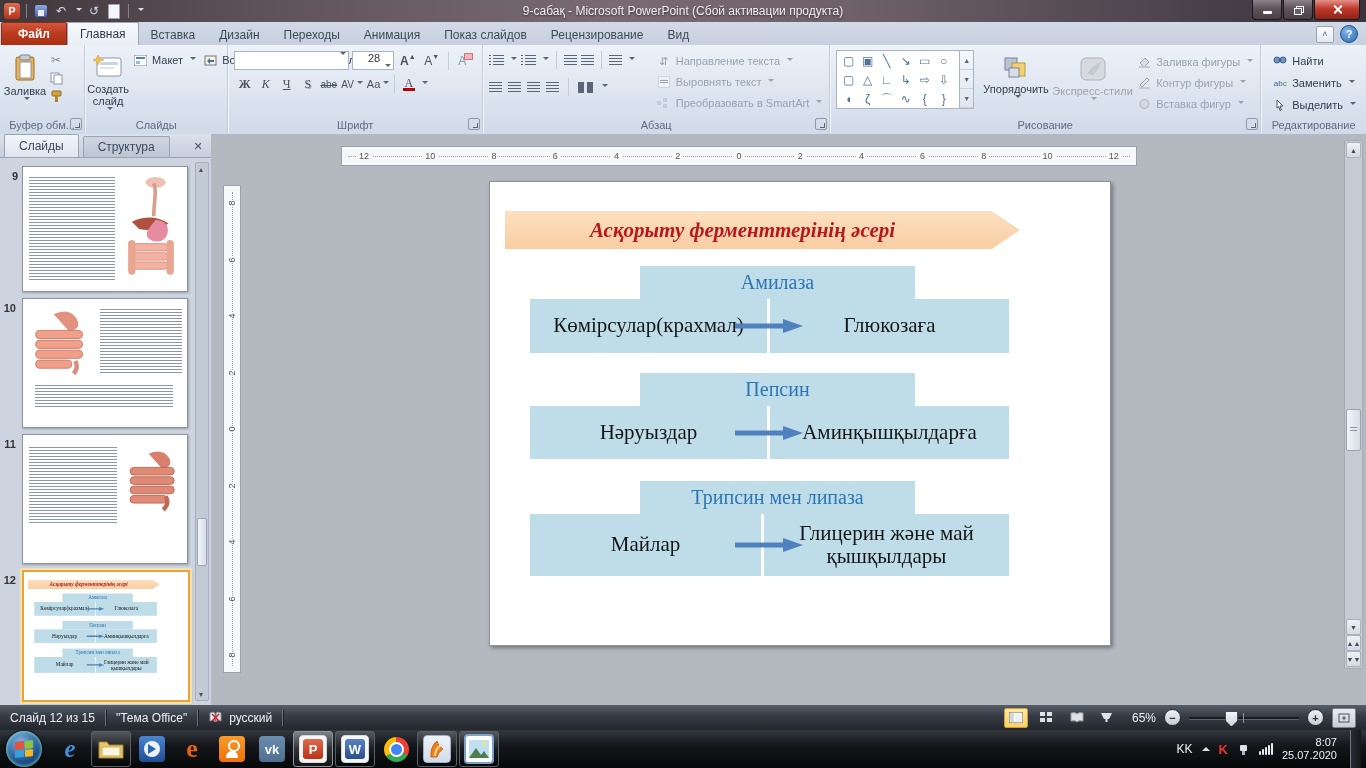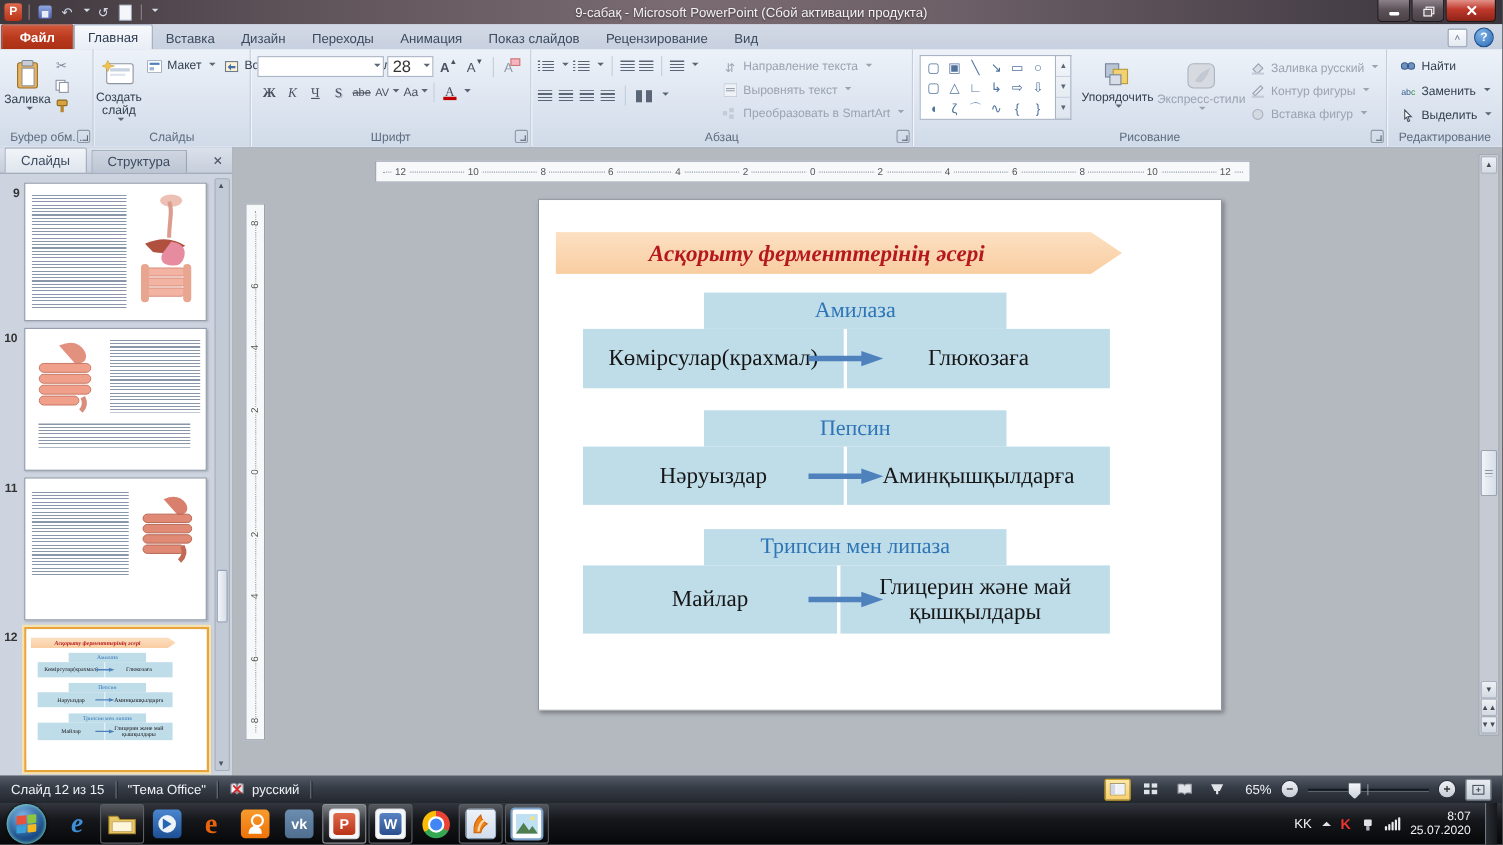--- a/index.html
+++ b/index.html
@@ -55,21 +55,21 @@
   .dlauncher{position:absolute;right:2px;bottom:3px;width:10px;height:10px;border:1px solid #8e99a8;border-radius:2px;}
   .dlauncher::after{content:"";position:absolute;right:1px;bottom:1px;width:4px;height:4px;
     border-right:1px solid #5a6675;border-bottom:1px solid #5a6675;}
   .bigbtn{display:flex;flex-direction:column;align-items:center;justify-content:flex-start;
     padding-top:6px;height:62px;border-radius:3px;}
   .bigbtn .lbl{font-size:11px;color:#33404f;text-align:center;line-height:12px;margin-top:3px;}
   .smallrow{display:flex;align-items:center;height:20px;gap:4px;padding:0 3px;border-radius:2px;font-size:11px;color:#33404f;white-space:nowrap;}
   .smallrow.gray{color:#9aa3b0;}
   .ic16{width:16px;height:16px;flex:0 0 16px;display:flex;align-items:center;justify-content:center;}
   .combo{background:#fff;border:1px solid #a9b4c4;height:17px;display:flex;align-items:center;
-    padding:0 2px 0 4px;font-size:15px;color:#333;}
+    padding:0 2px 0 4px;font-size:11px;color:#333;flex-direction:column;}
   .combo .dda{margin-left:auto;}
   .fontbtn{min-width:17px;height:18px;display:flex;align-items:center;justify-content:center;
     font-size:12px;color:#4a5260;padding:0 2px;}
   .vsep{width:1px;height:18px;background:#c3cddb;margin:0 3px;}
   .lines-ic{width:13px;height:11px;background:repeating-linear-gradient(#5a6675 0 1px,transparent 1px 3px);}
   .lines-ic.dot{position:relative;padding-left:4px;width:11px;background-clip:content-box;}
   .lines-ic.dot::before{content:"";position:absolute;left:0;top:0;width:2px;height:11px;
     background:repeating-linear-gradient(#5a6675 0 1px,transparent 1px 3px);}
   .shape-cell{width:19px;height:17px;display:flex;align-items:center;justify-content:center;
     color:#50739c;font-size:12px;line-height:1;}
@@ -452,21 +452,21 @@
             <span class="dda" style="border-top-color:#9aa3b0;"></span>
         </div>
         <div style="flex:1;display:flex;flex-direction:column;gap:1px;padding-top:2px;">
           <div class="smallrow gray">
             <span class="ic16">
                 <svg width="13" height="12" viewBox="0 0 13 12">
                   <path d="M2 7 L7 2 l4 4 -5 5 z" fill="#d9dee6" stroke="#9aa3b0"></path>
                   <rect x="1" y="10" width="11" height="2" fill="#c3cbd8"></rect>
                 </svg>
               </span>
-            <span>Заливка русский</span>
+            <span>Заливка фигуры</span>
               <span class="dda" style="border-top-color:#9aa3b0;"></span>
           </div>
           <div class="smallrow gray">
             <span class="ic16">
                 <svg width="13" height="12" viewBox="0 0 13 12">
                   <path d="M2 8 L9 1 l2 2 -7 7 z" fill="#e6e9ef" stroke="#9aa3b0"></path>
                   <rect x="1" y="10" width="11" height="2" fill="#c3cbd8"></rect>
                 </svg>
               </span>
             <span>Контур фигуры</span>

